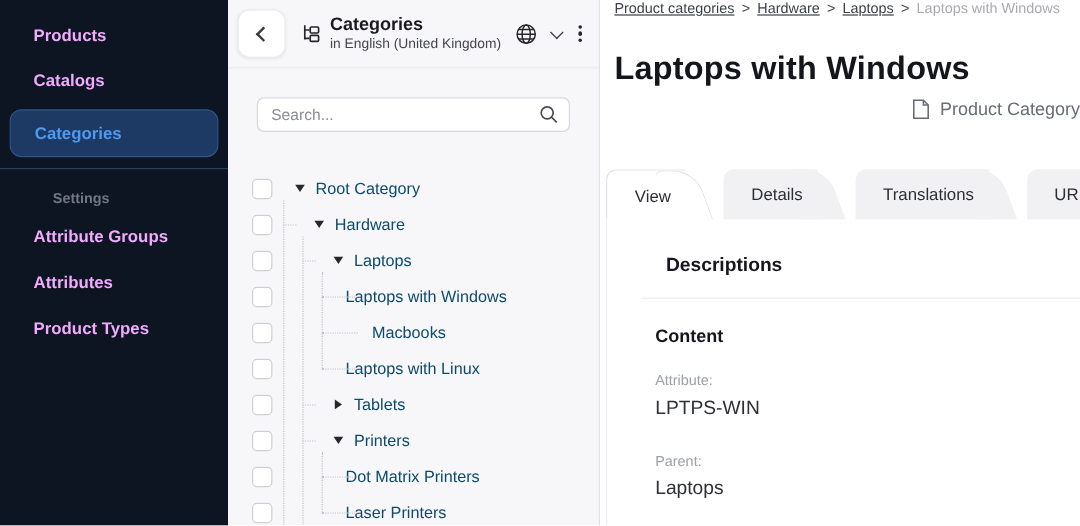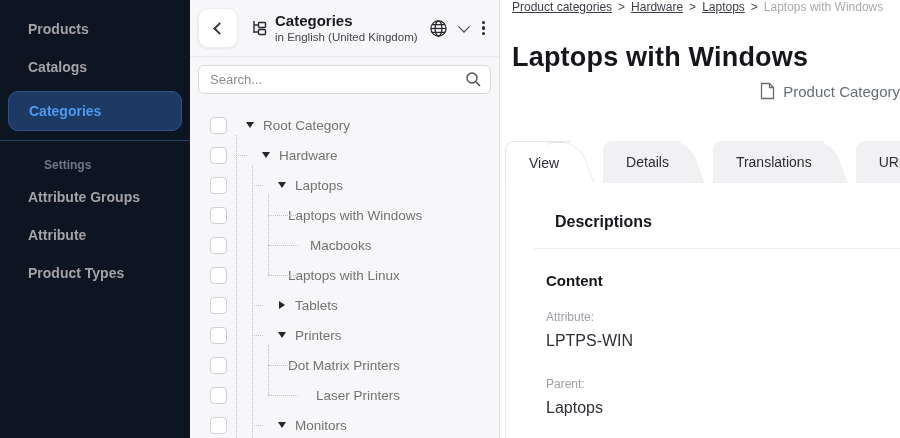--- a/index.html
+++ b/index.html
@@ -2,21 +2,21 @@
 <html><head>
 <meta charset="utf-8">
 <style>
   * { margin:0; padding:0; box-sizing:border-box; }
   html,body { width:900px; height:438px; overflow:hidden; background:#fff;
               font-family:"Liberation Sans","DejaVu Sans",sans-serif; }
   .app { display:flex; width:900px; height:438px; }
 
   
   .sidebar { width:190px; height:100%; background:#0d1422; flex:0 0 190px; padding-top:10px; }
-  .side-item { color:#a3a3a3; font-size:14px; font-weight:700; padding:11px 28px; cursor:pointer; }
+  .side-item { color:#f0abfc; font-size:14px; font-weight:700; padding:11px 28px; cursor:pointer; }
   .side-item.active { margin:5px 8px; padding:11px 20px; background:#1c3a64;
                       border:1px solid #2e5488; border-radius:10px; color:#4e9bf0; }
   .side-divider { border-top:1px solid #24405f; margin:9px 0; }
   .side-header { color:#6f7685; font-size:12px; font-weight:700; padding:8px 28px 6px 44px; }
 
   
   .tree-panel { width:310px; flex:0 0 310px; background:#f7f7f9; border-right:1px solid #e0e0e5;
                 display:flex; flex-direction:column; }
   .tp-header { display:flex; align-items:center; padding:8px 10px 8px 8px; height:57px;
                border-bottom:1px solid #ebebee; }
@@ -29,37 +29,37 @@
   .tp-title-block { line-height:1.15; }
   .tp-title { font-size:15px; font-weight:700; color:#19191f; }
   .tp-subtitle { font-size:11.5px; color:#45464e; margin-top:2px; }
   .tp-actions { display:flex; align-items:center; gap:8px; margin-left:4px; }
   .icon-btn { background:none; border:none; cursor:pointer; display:flex; align-items:center; padding:2px; }
   .chev-down { width:8px; height:8px; border-left:1.5px solid #3a3a42; border-bottom:1.5px solid #3a3a42;
                transform:rotate(-45deg); margin-top:-3px; }
   .kebab { display:flex; flex-direction:column; gap:2.5px; padding:2px 4px; cursor:pointer; }
   .kebab i { width:3.2px; height:3.2px; border-radius:50%; background:#26262e; }
 
-  .search-wrap { position:relative; margin:8px; }
+  .search-wrap { position:relative; margin:24px; }
   .search-input { width:100%; height:29px; border:1px solid #d8d8de; border-radius:6px; background:#fff;
                   font-size:13px; color:#33343c; padding:0 32px 0 11px;
                   font-family:"Liberation Sans","DejaVu Sans",sans-serif; }
   .search-input::placeholder { color:#8b8b93; }
   .search-icon { position:absolute; right:9px; top:6px; }
 
   .tree { position:relative; flex:1 1 auto; padding-top:8px; overflow:hidden; }
   .tree-row { position:relative; display:flex; align-items:center; height:30px; }
   .checkbox { width:17px; height:17px; margin-left:20px; border:1.5px solid #ced0d6; border-radius:4px;
               background:#fff; flex:0 0 17px; cursor:pointer; }
   .arrow { width:14px; display:flex; justify-content:center; align-items:center; flex:0 0 14px; cursor:pointer; }
   .arrow.exp::before { content:""; border-left:4.5px solid transparent; border-right:4.5px solid transparent;
                        border-top:6px solid #26262e; }
   .arrow.col::before { content:""; border-top:4.5px solid transparent; border-bottom:4.5px solid transparent;
                        border-left:6px solid #26262e; }
-  .tree-label { font-size:13.5px; color:#737373; margin-left:6px; cursor:pointer; white-space:nowrap; }
+  .tree-label { font-size:13.5px; color:#0c4a6e; margin-left:6px; cursor:pointer; white-space:nowrap; }
   .stub { position:absolute; top:50%; border-top:1px dotted #c2c3ca; }
   .guide { position:absolute; border-left:1px dotted #c2c3ca; width:0; }
 
   
   .detail { flex:1 1 auto; background:#fff; padding:0 0 0 12px; overflow:hidden; }
   .breadcrumb { font-size:12px; color:#3c3f48; padding-top:0; line-height:15px; white-space:nowrap; }
   .crumb { color:#3c3f48; text-decoration:underline; cursor:pointer; }
   .crumb-sep { margin:0 6px; color:#4a4d55; }
   .crumb.current { color:#a9aab0; text-decoration:none; cursor:default; }
   .page-title { font-size:27px; font-weight:800; color:#15161c; margin-top:27px; letter-spacing:.2px; }
@@ -89,21 +89,21 @@
 
 <div class="app">
 
   <nav class="sidebar" id="sidebar">
       <div class="side-item">Products</div>
       <div class="side-item">Catalogs</div>
       <div class="side-item active">Categories</div>
       <div class="side-divider"></div>
       <div class="side-header">Settings</div>
       <div class="side-item">Attribute Groups</div>
-      <div class="side-item">Attribute</div>
+      <div class="side-item">Attributes</div>
       <div class="side-item">Product Types</div>
     </nav>
 
   <section class="tree-panel">
     <div class="tp-header">
       <div class="back-btn">
         <span class="chev-left"></span>
       </div>
       <div class="tp-title-wrap">
         <span style="display:flex;">
@@ -206,21 +206,21 @@
         <div class="tree-row">
         <span class="checkbox"></span>
         <span class="stub" style="left: 78px; width: 30px;"></span>
 
         <span class="tree-label" style="margin-left: 61px;">Dot Matrix Printers</span>
       </div>
         <div class="tree-row">
         <span class="checkbox"></span>
         <span class="stub" style="left: 78px; width: 30px;"></span>
 
-        <span class="tree-label" style="margin-left: 89px;">Laser Printers</span>
+        <span class="tree-label" style="margin-left: 61px;">Laser Printers</span>
       </div>
         <div class="tree-row">
         <span class="checkbox"></span>
         <span class="stub" style="left: 62px; width: 11px;"></span>
         <span class="arrow exp" style="margin-left: 48px;"></span>
         <span class="tree-label">Monitors</span>
       </div>
       </div>
 
   </section>

